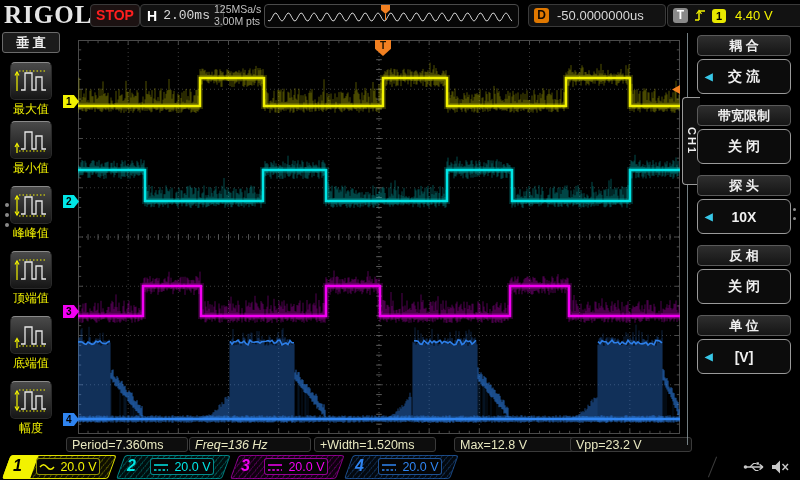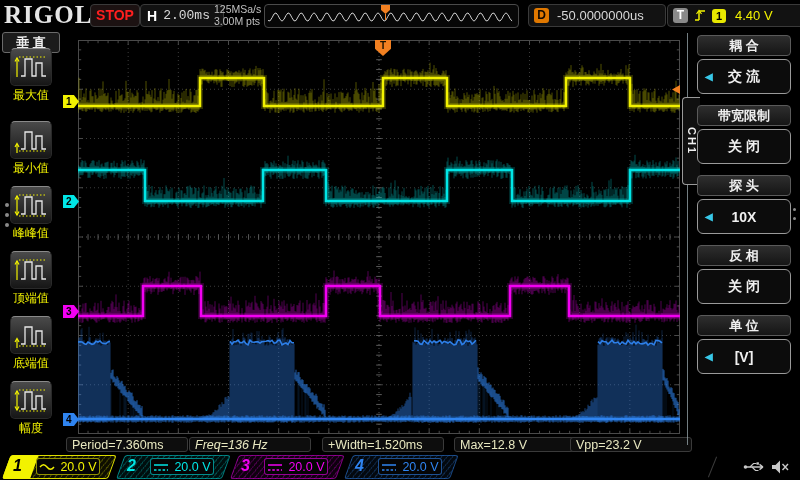--- a/index.html
+++ b/index.html
@@ -120,21 +120,21 @@
       <path d="M2 12 H6 M6 12 V3 M6 3 H12" stroke="#f2f200" stroke-width="1.5" fill="none"></path>
       <path d="M3.5 6 L6 2.5 L8.5 6" stroke="#f2f200" stroke-width="1.2" fill="none"></path>
     </svg>
     <span class="chbadge">1</span>
     <span class="tlevel">4.40 V</span>
   </div>
 
   <div class="abs leftmenu">
     <div class="lm-title">垂 直</div>
     <div id="lmItems">
-        <div class="lm-item" style="top: 18px; font-family: Liberation Mono, monospace;">
+        <div class="lm-item" style="top: 32px; font-family: Liberation Mono, monospace;">
           <div class="lm-icon">
             <svg width="34" height="30">
               <path d="M7 24 L11 24 L11 7 L18 7 L18 24 L22 24 L22 11 L28 11 L28 24 L32 24" stroke="#e8e8e8" stroke-width="1.3" fill="none"></path>
               <line x1="5" y1="5" x2="32" y2="5" stroke="#f2f200" stroke-width="1" stroke-dasharray="1.5 2"></line>
               <line x1="3" y1="25" x2="3" y2="6" stroke="#f2f200" stroke-width="1.2"></line>
               <path d="M1 9.5 L3 6 L5 9.5" stroke="#f2f200" stroke-width="1.2" fill="none"></path>
             </svg>
           </div>
           <div class="lm-label">最大值</div>
         </div>
@@ -293,21 +293,21 @@
           </div>
         </div>
       </div>
   </div>
   <div class="abs dot" style="left:793px;top:208px;width:3px;height:3px;"></div>
   <div class="abs dot" style="left:793px;top:217px;width:3px;height:3px;"></div>
 
   <div class="abs measures" id="measureRow">
       <div class="mbox" style="left: 4px;">Period=7.360ms</div>
       <div class="mbox" style="left: 127px; font-style: italic;">Freq=136 Hz</div>
-      <div class="mbox" style="left: 260px;">+Width=1.520ms</div>
+      <div class="mbox" style="left: 252px;">+Width=1.520ms</div>
       <div class="mbox" style="left: 392px;">Max=12.8 V</div>
       <div class="mbox" style="left: 508px;">Vpp=23.2 V</div>
     </div>
   <div class="abs chanbar" id="chanBar">
       <div class="cbox" style="left: 2px;">
         <div class="cb-bg" style="border-color: rgba(242, 242, 0, 0.9); background: repeating-linear-gradient(115deg, rgba(242, 242, 0, 0.3) 0px, rgba(242, 242, 0, 0.3) 1px, transparent 1px, transparent 5px) rgba(242, 242, 0, 0.06);"></div>
         <div class="cb-numbg" style="background: rgb(242, 242, 0);"></div>
         <div class="cb-num" style="color: rgb(0, 0, 0);">1</div>
         <div class="cb-val" style="border-color: rgba(242, 242, 0, 0.6); color: rgb(242, 242, 0);">
           <svg width="16" height="10">

